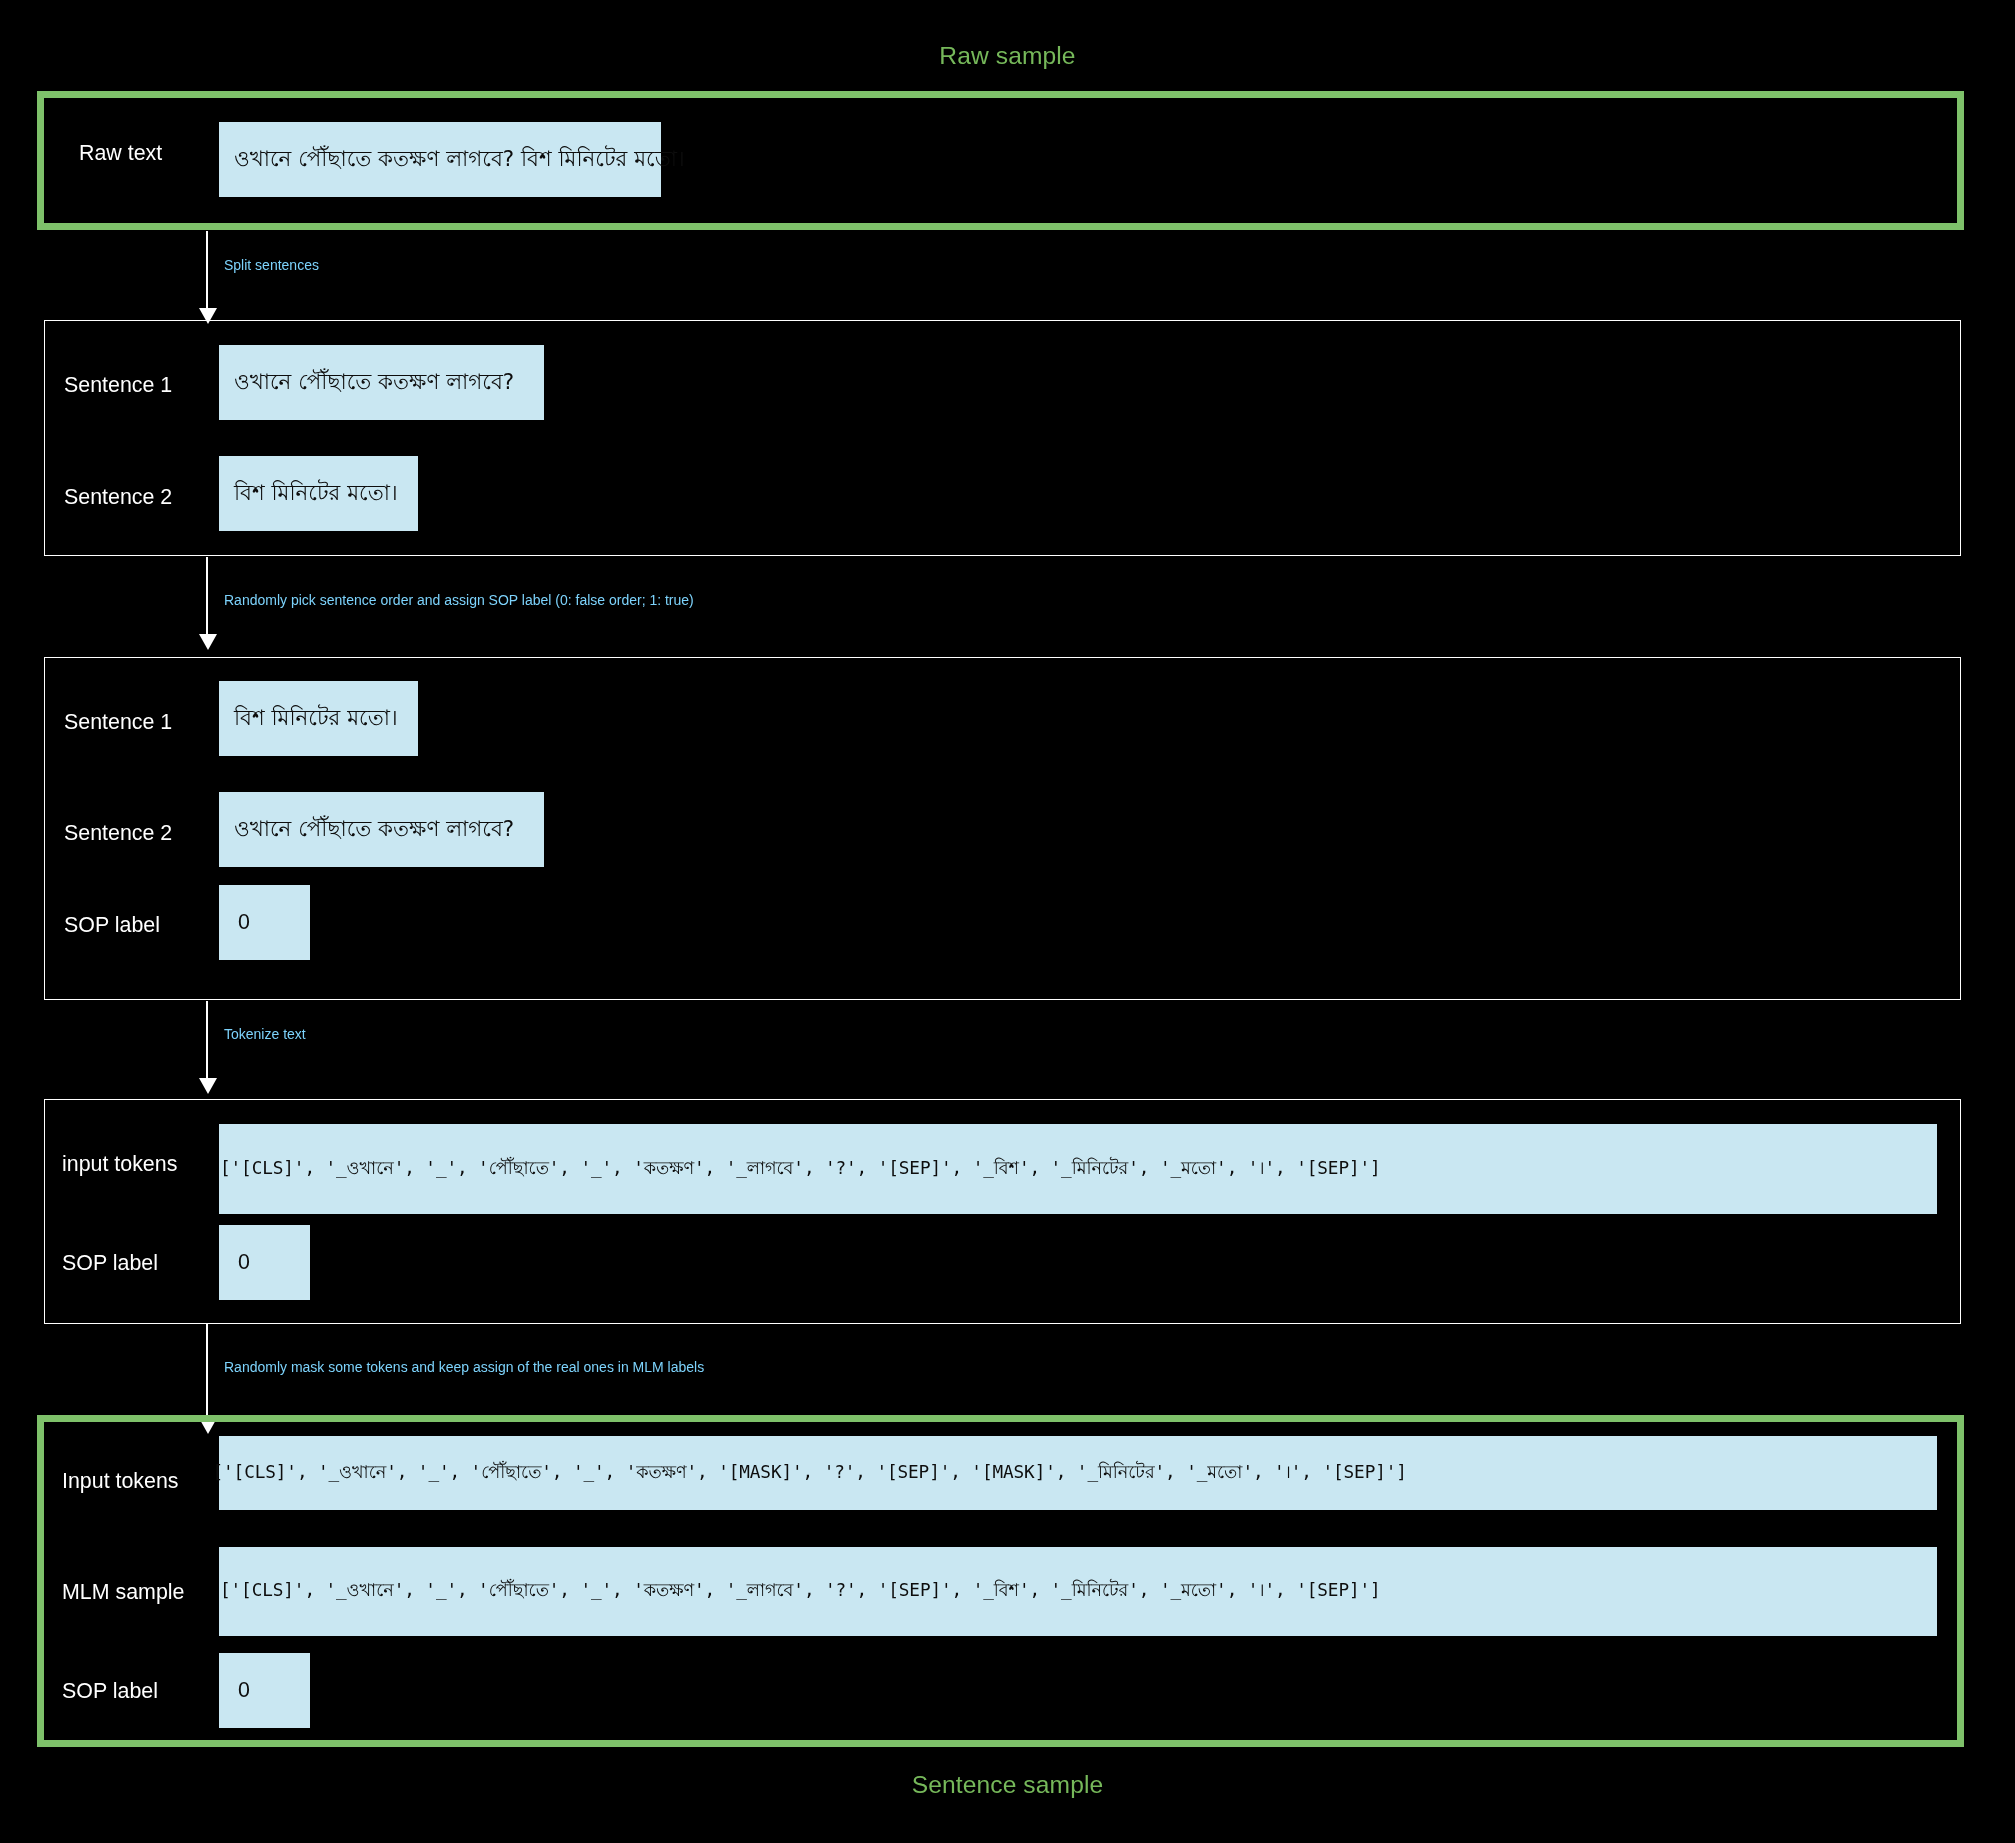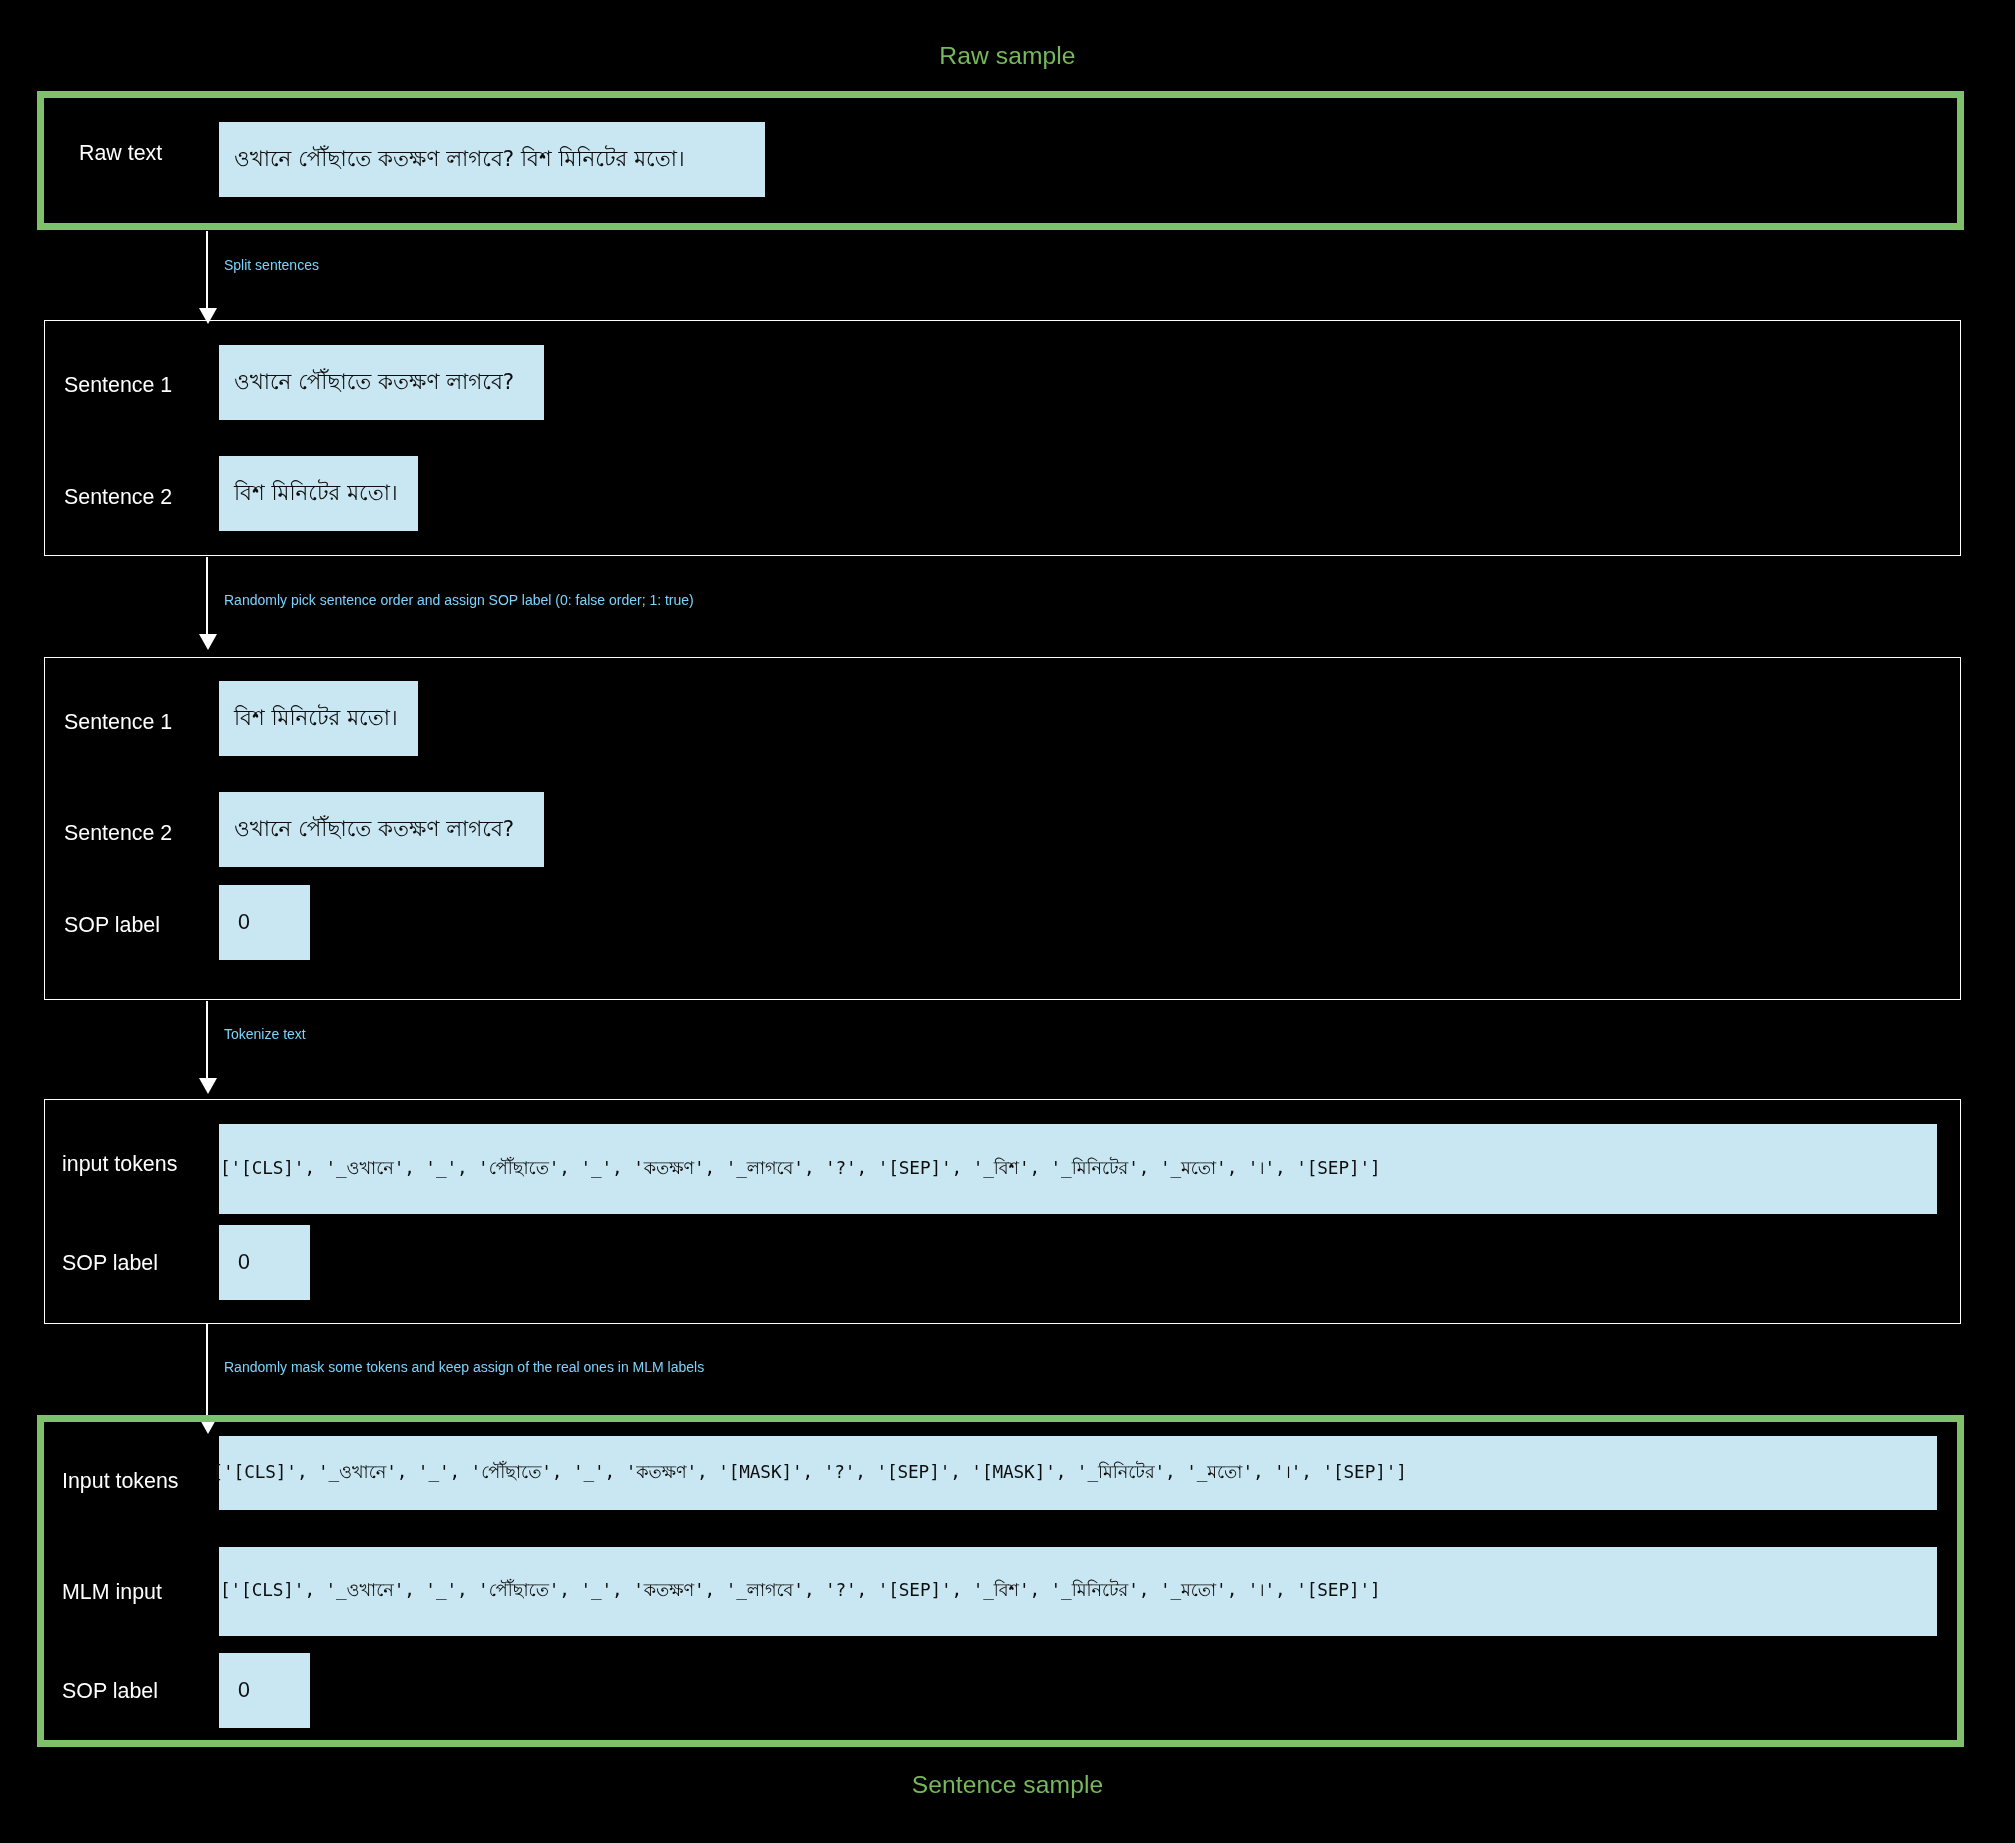--- a/index.html
+++ b/index.html
@@ -124,21 +124,21 @@
 <div class="stage">
 
   <div class="caption caption-top">Raw sample</div>
 
   <div class="green-frame" style="left:37px; top:91px; width:1927px; height:139px;"></div>
 
   <div class="panel-inner-plain" style="left:51px; top:105px; width:1899px; height:111px;"></div>
 
   <div class="row-label" style="left:79px; top:143px;">Raw text</div>
 
-  <div class="value-box bengali" style="left:219px; top:122px; width:546px; height:75px;">
+  <div class="value-box bengali" style="left:219px; top:122px; width:442px; height:75px;">
     <span class="txt">ওখানে পৌঁছাতে কতক্ষণ লাগবে? বিশ মিনিটের মতো।</span>
   </div>
 
   <div class="arrow-line" style="left:206px; top:231px; height:81px;"></div>
   <div class="arrow-head" style="left:199px; top:308px;"></div>
   <div class="arrow-label" style="left:224px; top:258px;">Split sentences</div>
 
   <div class="panel" style="left:44px; top:320px; width:1917px; height:236px;"></div>
 
   <div class="row-label" style="left:64px; top:375px;">Sentence 1</div>
@@ -194,21 +194,21 @@
 
   <div class="green-frame" style="left:37px; top:1415px; width:1927px; height:332px;"></div>
 
   <div class="panel-inner-plain" style="left:51px; top:1429px; width:1899px; height:304px;"></div>
 
   <div class="row-label" style="left:62px; top:1471px;">Input tokens</div>
   <div class="value-box tokens tokens-overflow" style="left:219px; top:1436px; width:1718px; height:74px;">
     <span class="txt">['[CLS]', '_ওখানে', '_', 'পৌঁছাতে', '_', 'কতক্ষণ', '[MASK]', '?', '[SEP]', '[MASK]', '_মিনিটের', '_মতো', '।', '[SEP]']</span>
   </div>
 
-  <div class="row-label" style="left:62px; top:1582px;">MLM input</div>
+  <div class="row-label" style="left:62px; top:1582px;">MLM sample</div>
   <div class="value-box tokens" style="left:219px; top:1547px; width:1718px; height:89px;">
     <span class="txt">['[CLS]', '_ওখানে', '_', 'পৌঁছাতে', '_', 'কতক্ষণ', '_লাগবে', '?', '[SEP]', '_বিশ', '_মিনিটের', '_মতো', '।', '[SEP]']</span>
   </div>
 
   <div class="row-label" style="left:62px; top:1681px;">SOP label</div>
   <div class="value-box numeric" style="left:219px; top:1653px; width:91px; height:75px;">
     <span class="txt">0</span>
   </div>
 
   <div class="caption caption-bottom">Sentence sample</div>

